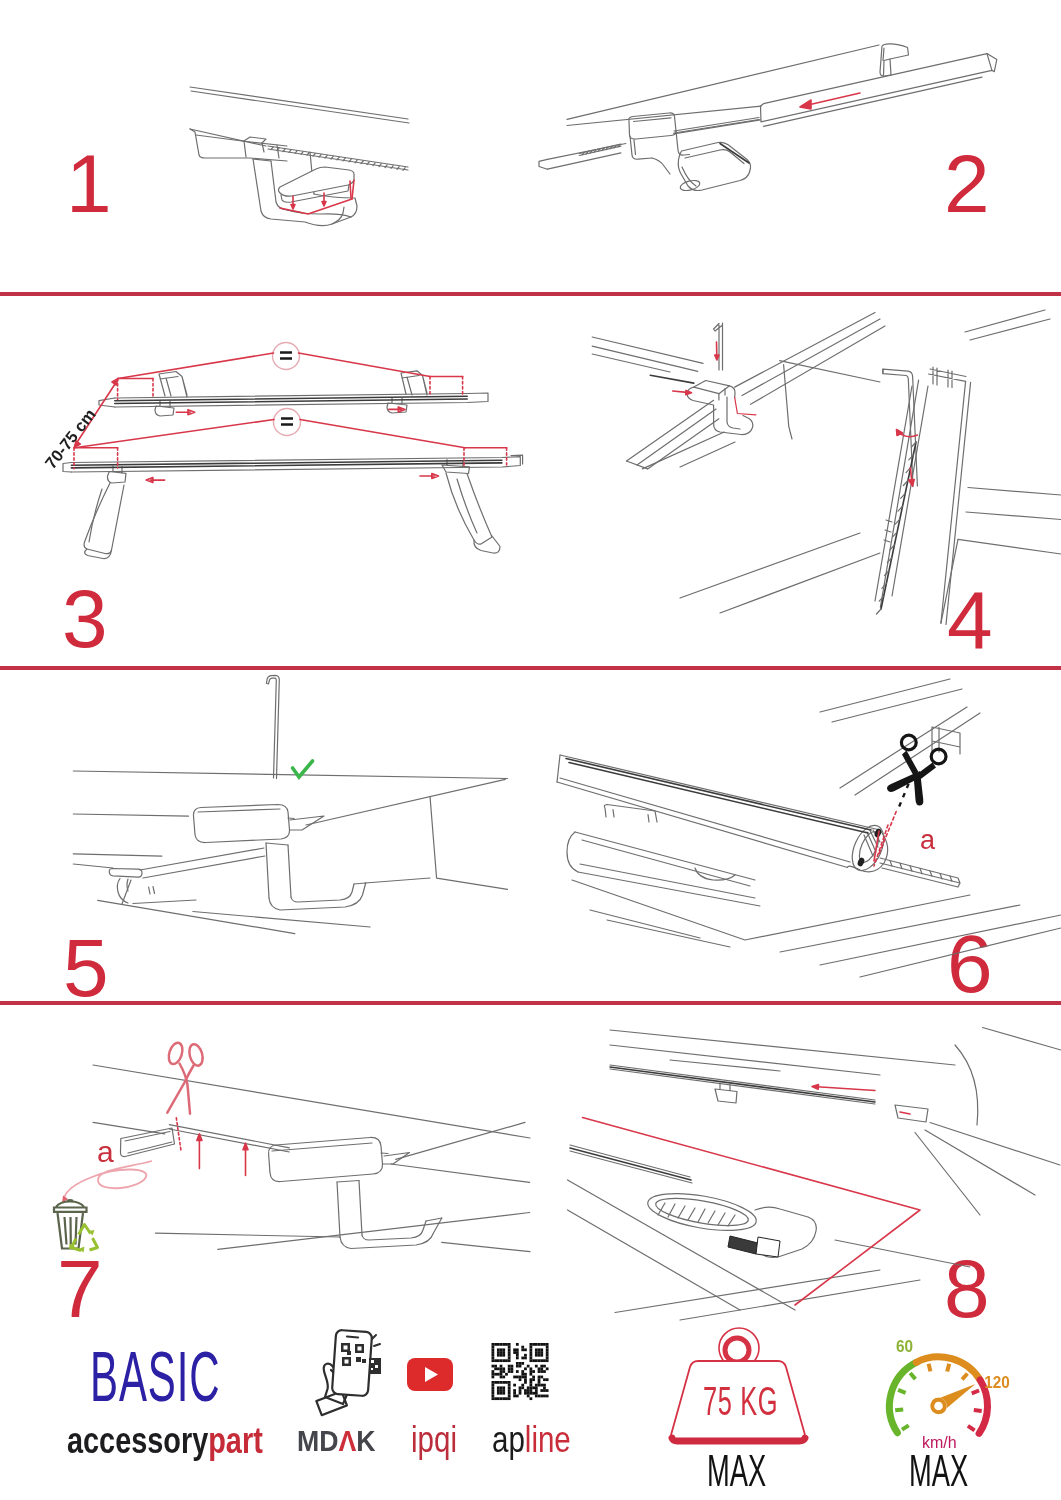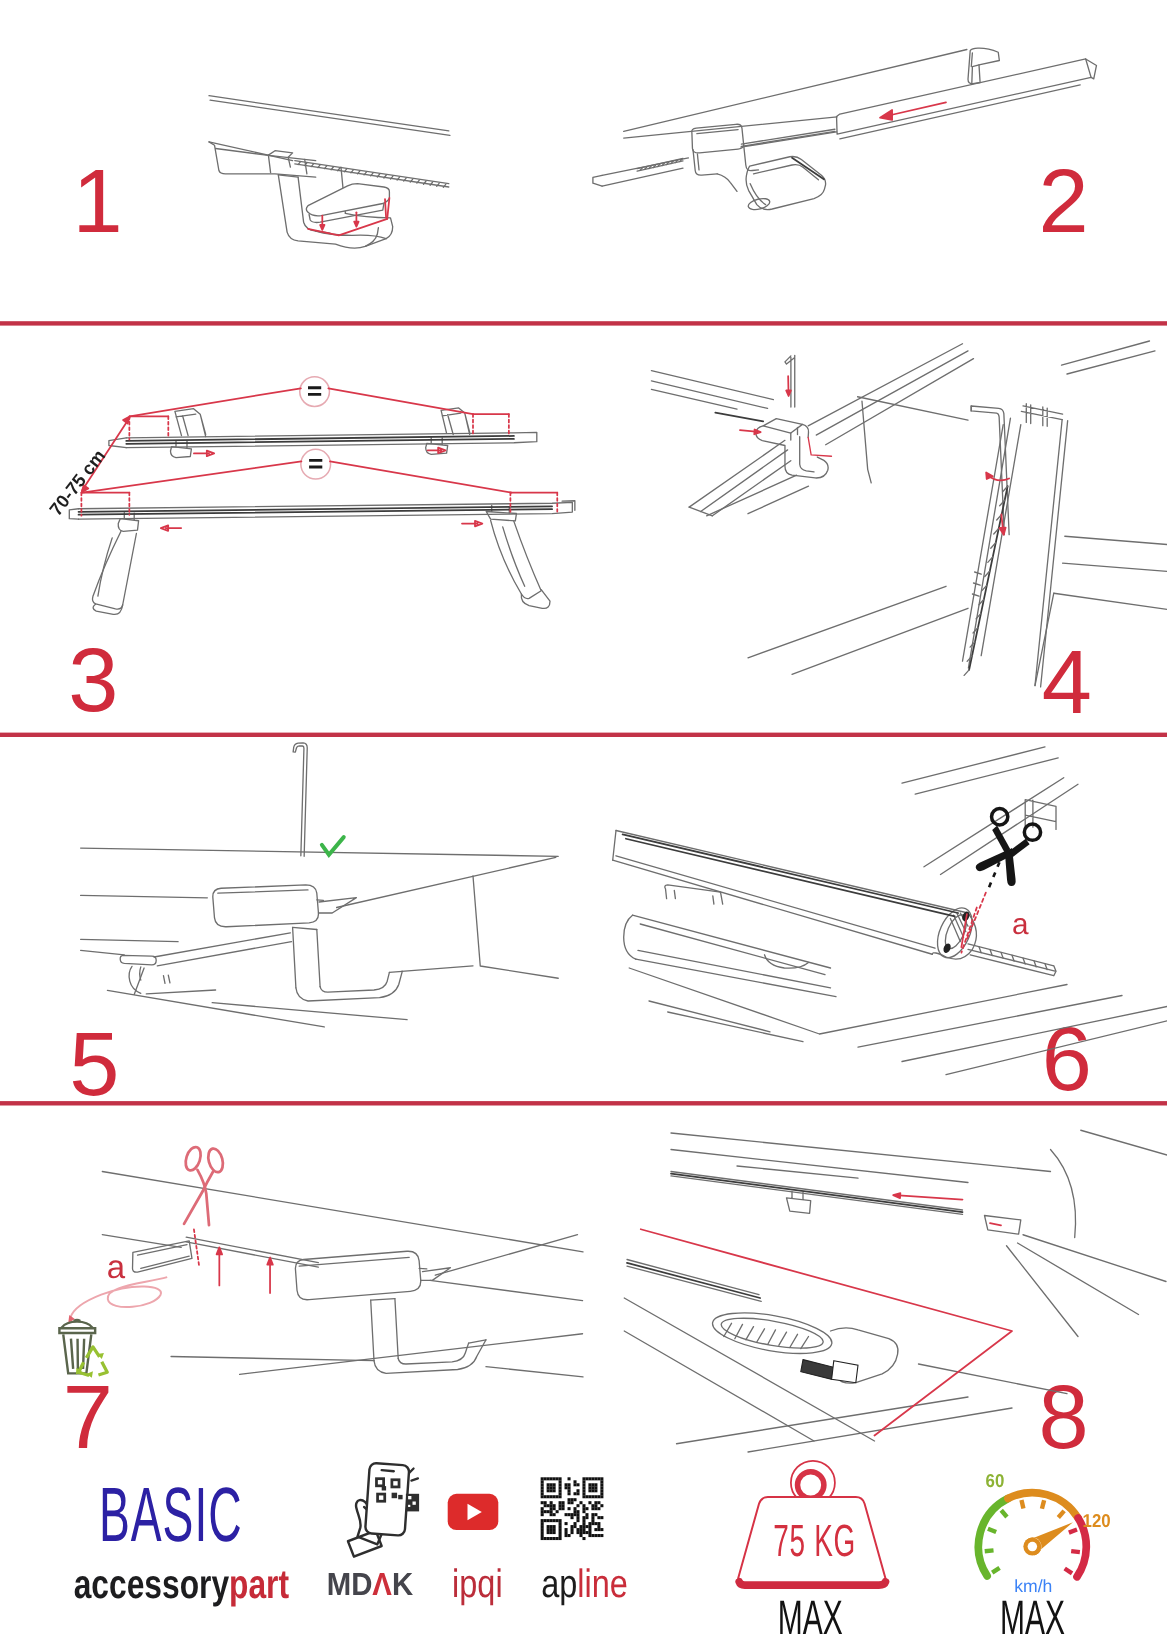--- a/index.html
+++ b/index.html
@@ -722,16 +722,16 @@
       <line x1="89.4" y1="43.5" x2="84.1" y2="49.5" stroke="#dd8c1e" stroke-width="4"></line>
       <line x1="101.1" y1="60.5" x2="93.7" y2="63.3" stroke="#d42a45" stroke-width="4"></line>
       <line x1="103.7" y1="81.0" x2="95.8" y2="80.1" stroke="#d42a45" stroke-width="4"></line>
       <line x1="96.6" y1="100.3" x2="89.9" y2="95.9" stroke="#d42a45" stroke-width="4"></line>
       <path d="M97.4 53.9 L61.8 84.1 A8.2 8.2 0 1 0 54.0 71.1 Z" fill="#dd8c1e"></path>
       <circle cx="60.5" cy="76" r="8.2" fill="#dd8c1e"></circle>
       <circle cx="60.5" cy="76" r="4.3" fill="#fff"></circle>
       <text x="20" y="22" font-family="Liberation Sans" font-size="17" fill="#8db335" transform="scale(0.9,1)" font-weight="bold">60</text>
       <text x="118" y="58" font-family="Liberation Sans" font-size="17" fill="#dd8c1e" transform="scale(0.9,1)" font-weight="bold">120</text>
     </svg>
-  <div style="position:absolute;left:922px;top:1435px;font-size:16px;line-height:1;color:#3b82f6;">km/h</div>
+  <div style="position:absolute;left:922px;top:1435px;font-size:16px;line-height:1;color:#be185d;">km/h</div>
   <div style="position:absolute;left:909px;top:1449px;font-size:44px;line-height:1;color:#121212;transform:scale(0.62,1.0);transform-origin:0 0;white-space:nowrap;">MAX</div>
 
 </div>
 
 </body></html>

